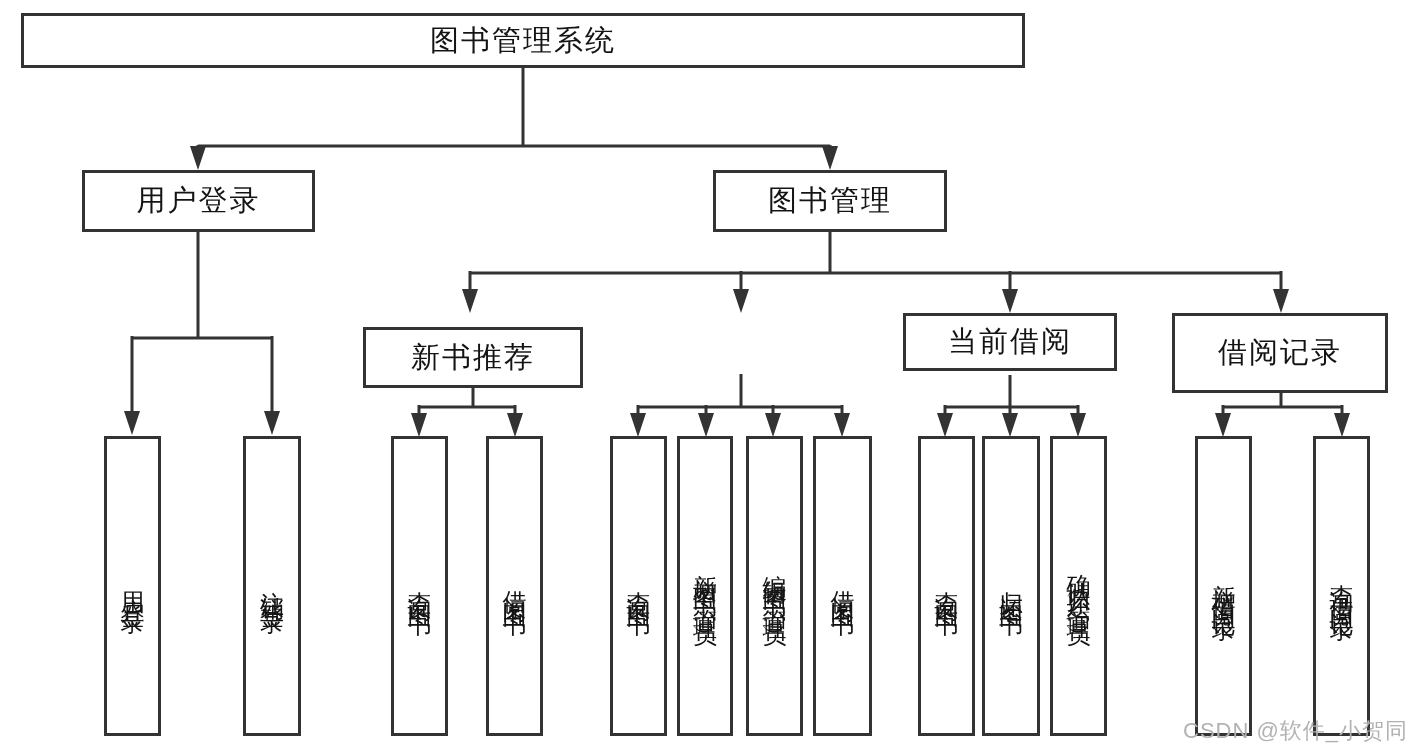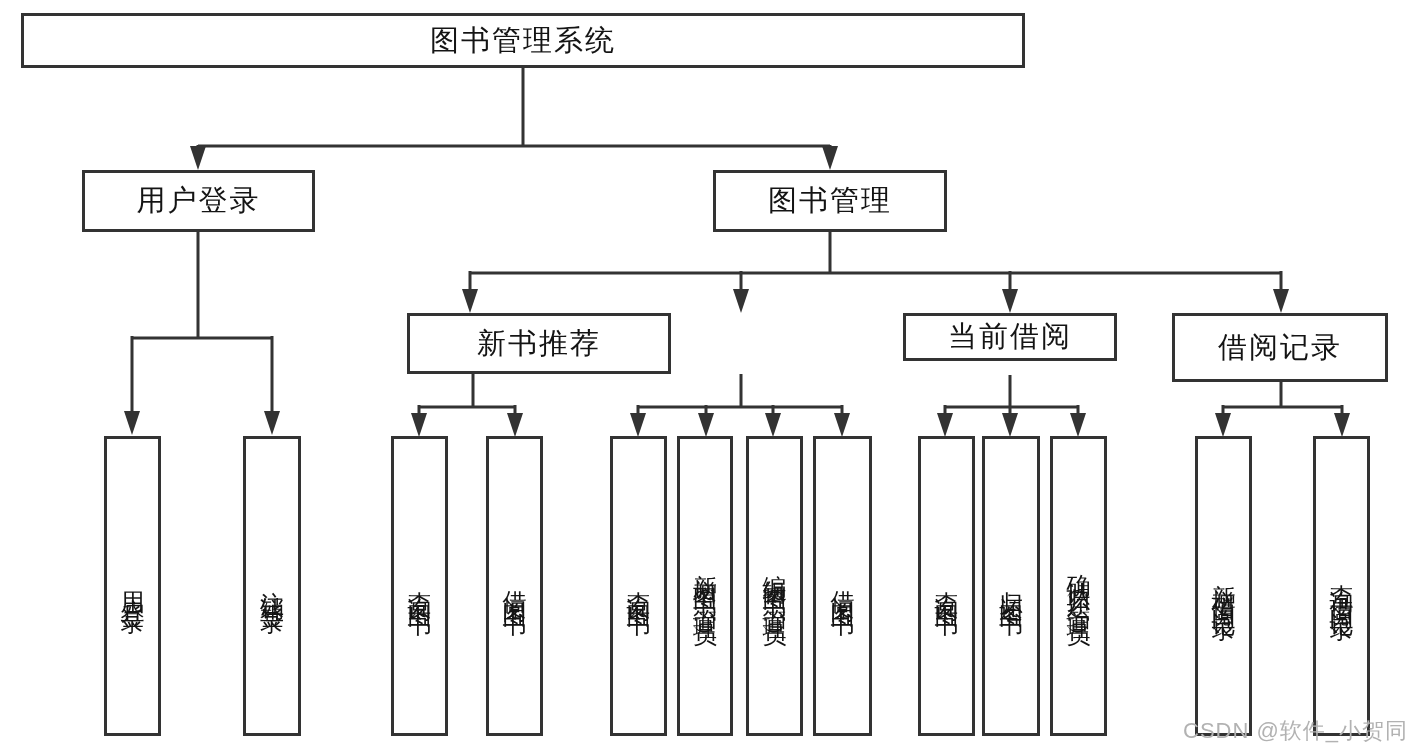--- a/index.html
+++ b/index.html
@@ -64,27 +64,27 @@
     <span>图书管理系统</span>
   </div>
 
   <div class="node h-node" style="left:82px;top:170px;width:233px;height:62px;">
     <span>用户登录</span>
   </div>
   <div class="node h-node" style="left:713px;top:170px;width:234px;height:62px;text-align:center;">
     <span>图书管理</span>
   </div>
 
-  <div class="node h-node" style="left:363px;top:313px;width:264px;height:61px;margin-left:44px;">
+  <div class="node h-node" style="left:363px;top:327px;width:220px;height:61px;">
     <span>新书推荐</span>
   </div>
-  <div class="node h-node" style="left:903px;top:313px;width:214px;height:48px;text-align:right;">
+  <div class="node h-node" style="left:903px;top:313px;width:214px;height:58px;text-align:right;">
     <span>当前借阅</span>
   </div>
-  <div class="node h-node" style="left:1172px;top:313px;width:216px;height:69px;">
+  <div class="node h-node" style="left:1172px;top:313px;width:216px;height:80px;">
     <span>借阅记录</span>
   </div>
 
   <div class="node v-node" style="left:104px;top:436px;width:57px;height:300px;">
     <span>用户登录</span>
   </div>
   <div class="node v-node" style="left:243px;top:436px;width:58px;height:300px;">
     <span>注销登录</span>
   </div>
   <div class="node v-node" style="left:391px;top:436px;width:57px;height:300px;">

